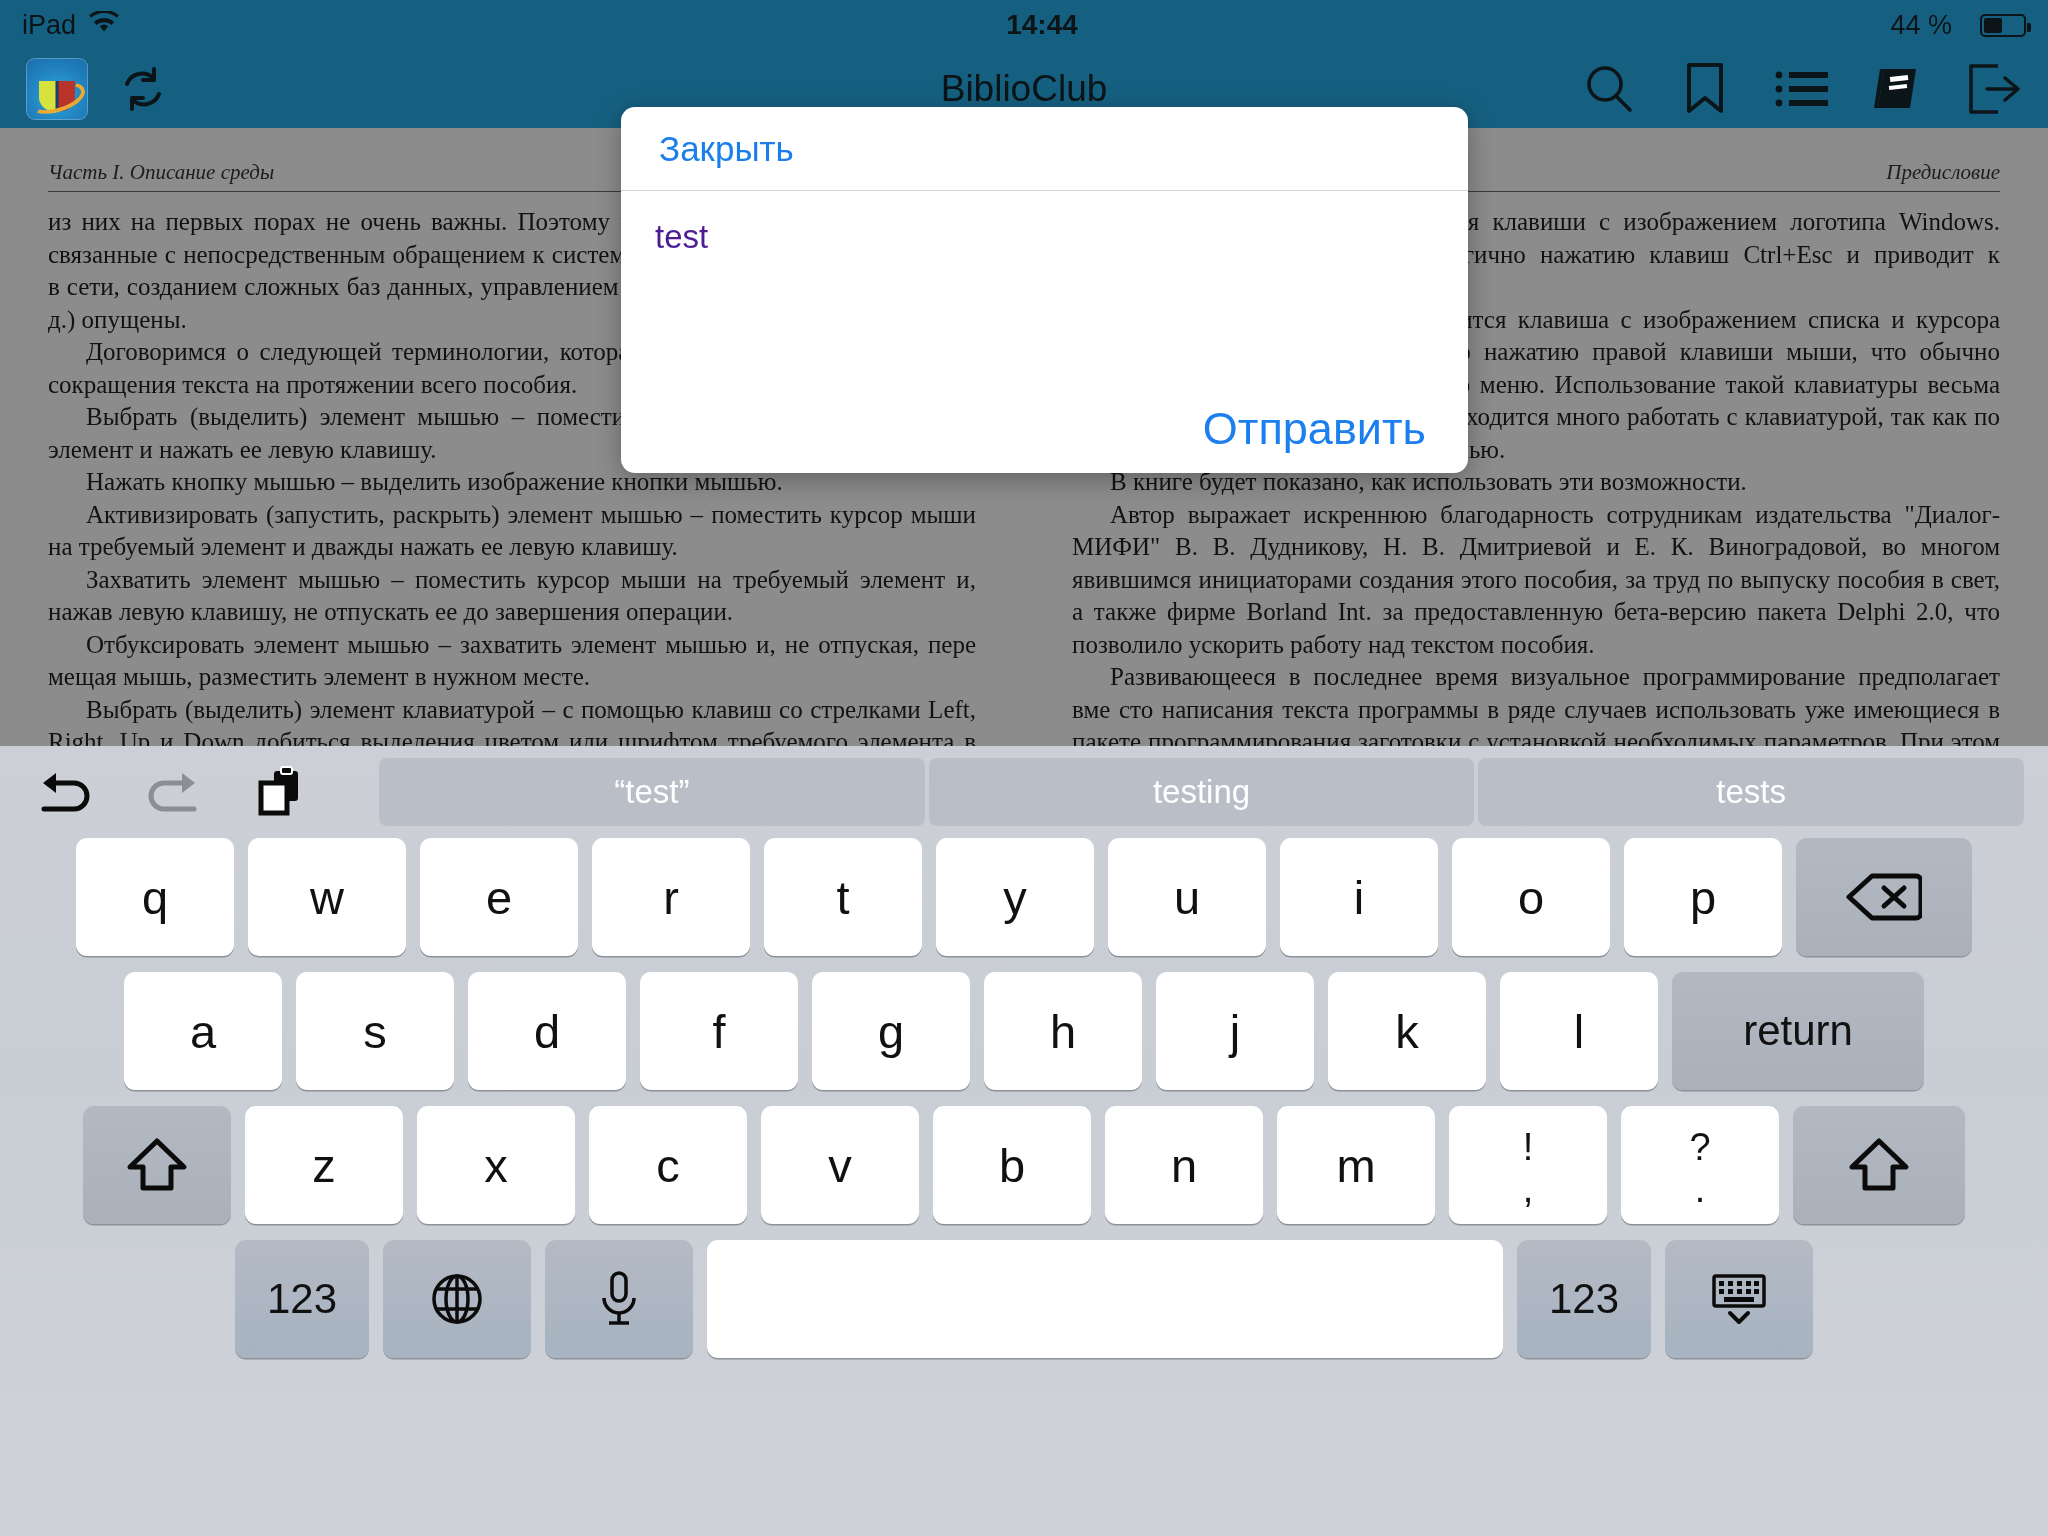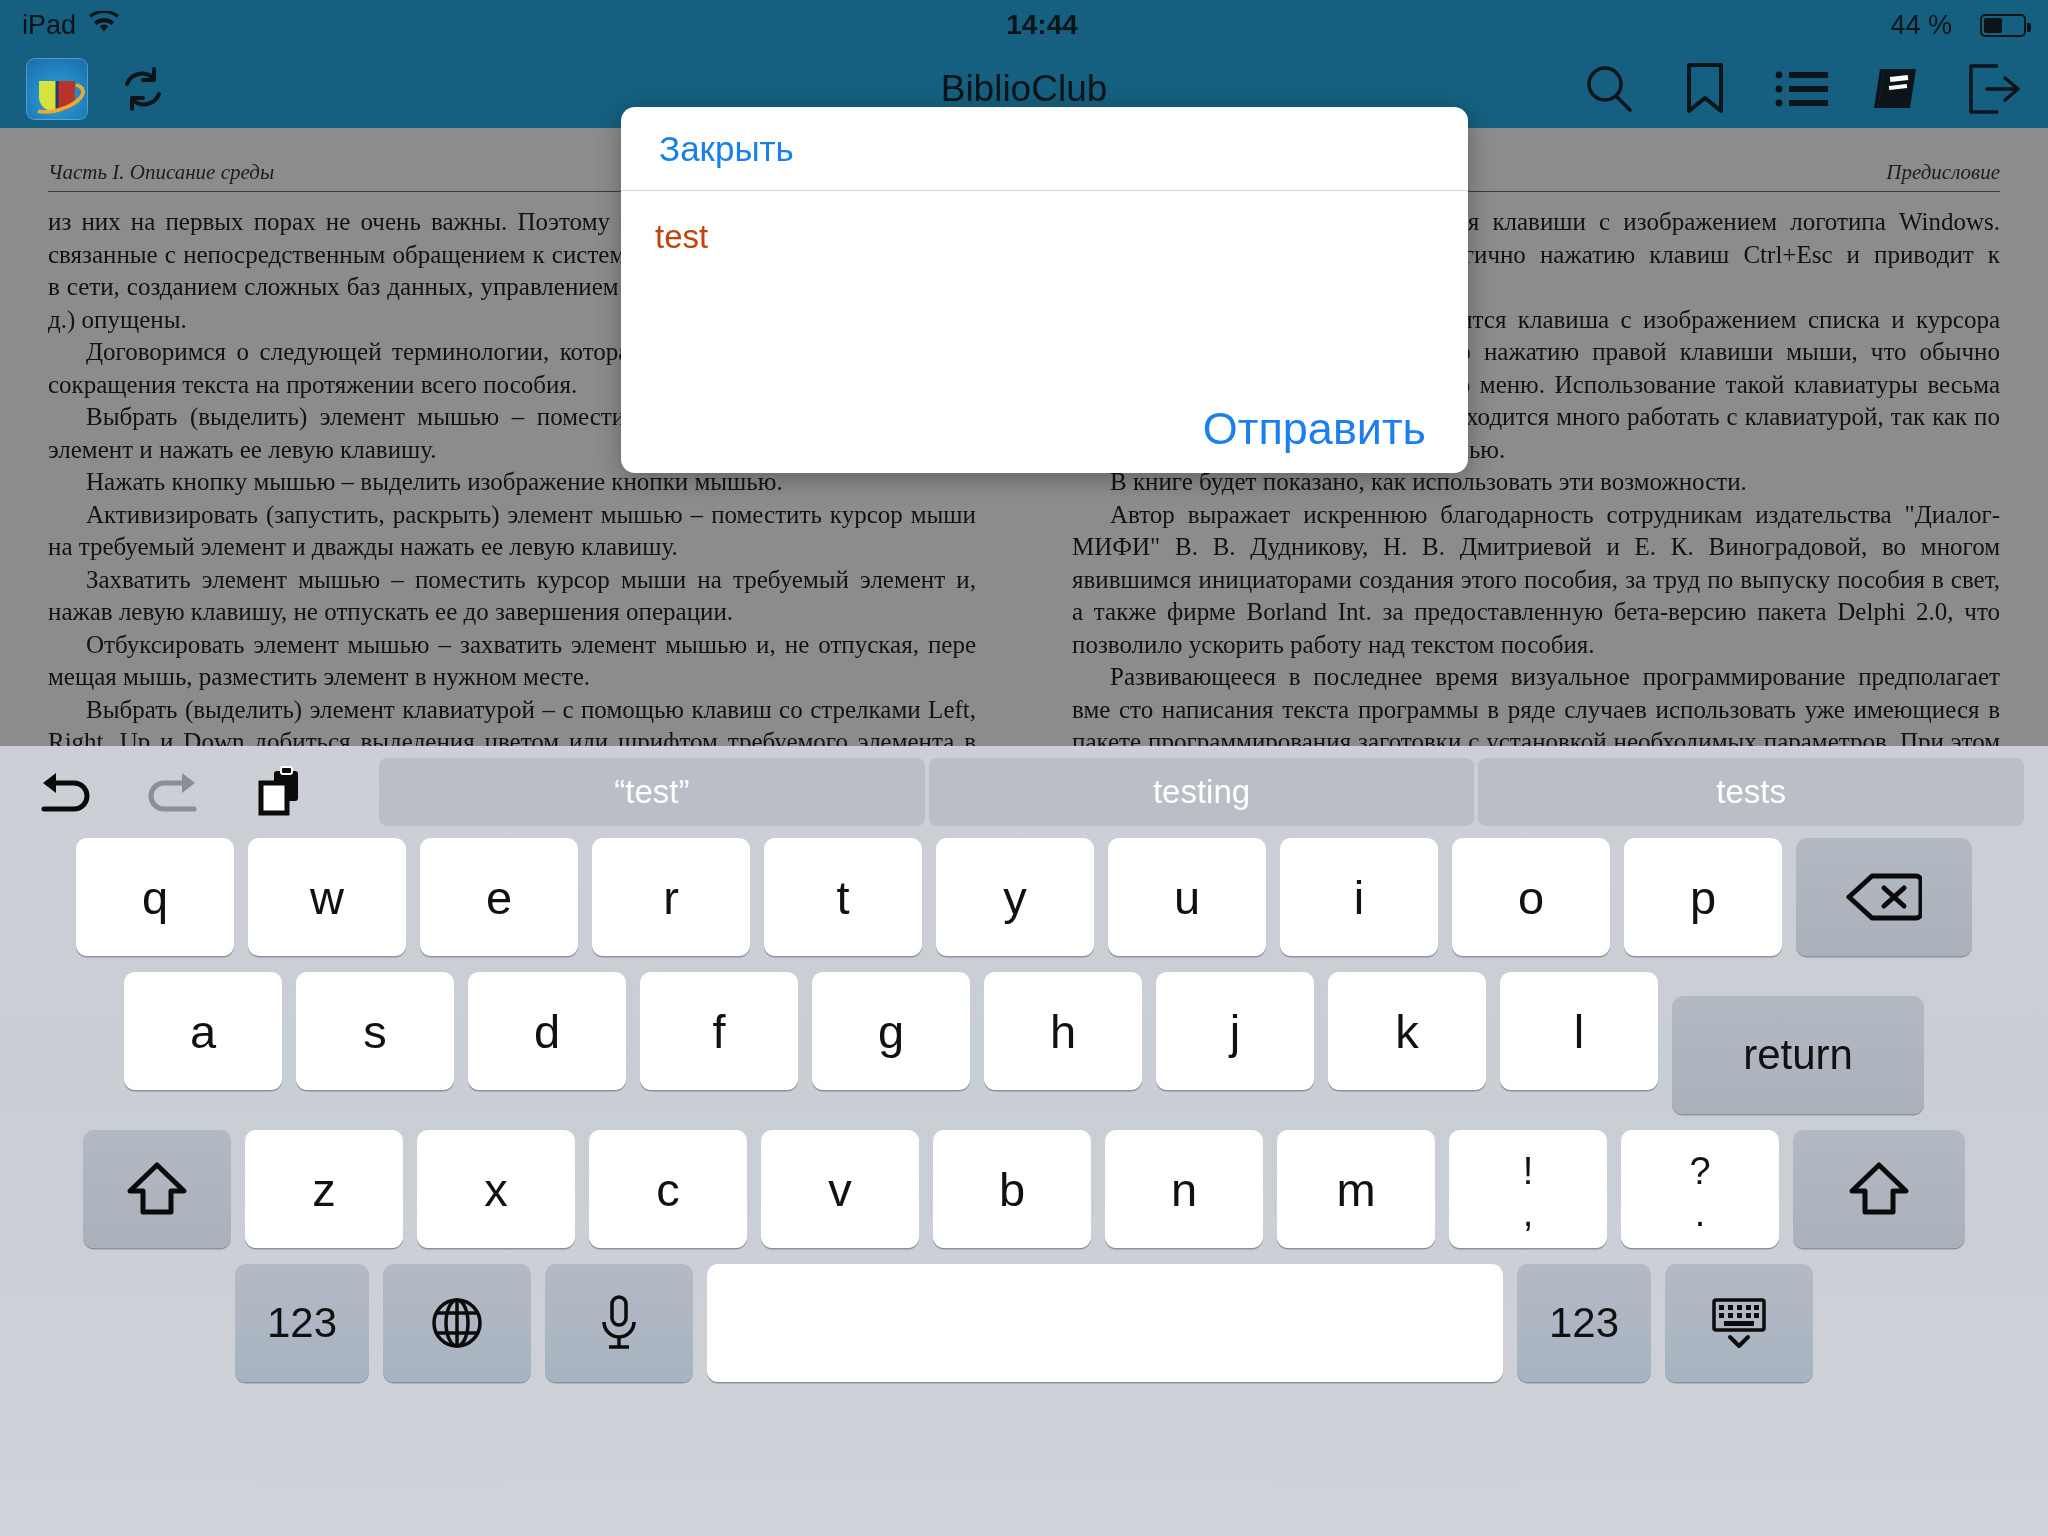--- a/index.html
+++ b/index.html
@@ -93,21 +93,21 @@
     background: #ffffff; border-radius: 14px;
     box-shadow: 0 6px 26px rgba(0,0,0,.30); pointer-events: auto;
     display: flex; flex-direction: column; overflow: hidden;
   }
   .modal-head {
     height: 84px; display: flex; align-items: center; padding: 0 38px;
     border-bottom: 1.5px solid #d3d3d3; flex: none;
   }
   .modal-close { color: #1a7fea; font-size: 35px; background: none; border: 0; padding: 0; cursor: pointer; font-family: inherit; }
   .modal-body { flex: 1 1 auto; padding: 26px 34px 0 34px; }
-  .modal-textvalue { font-size: 33px; color: #c2410c; line-height: 1.2; }
+  .modal-textvalue { font-size: 33px; color: #4c1d95; line-height: 1.2; }
   .modal-foot { height: 88px; display: flex; align-items: center; justify-content: flex-end; padding: 0 42px; flex: none; }
   .modal-send { color: #1c7ff0; font-size: 45px; background: none; border: 0; padding: 0; cursor: pointer; font-family: inherit; }
 
   
   .keyboard {
     position: absolute; left: 0; bottom: 0; width: 2048px; height: 790px;
     background: linear-gradient(180deg,#ccd0d6 0%,#c9cdd4 42%,#cfd3d9 100%);
     padding: 0; user-select: none;
   }
   .kb-toolbar { height: 92px; display: flex; align-items: center; padding: 0 22px; gap: 0; }
@@ -131,21 +131,21 @@
     font-size: 47px; color: #111; cursor: pointer; font-family: inherit;
     width: 158px; height: 118px;
   }
   .key.dark {
     background: linear-gradient(180deg,#b3b9c2 0%,#aab1bb 100%);
   }
   .key.dark-grad {
     background: linear-gradient(180deg,#b4bac4 0%,#a7b3c1 100%);
   }
   .key.w-bksp { width: 176px; }
-  .key.w-return { width: 252px; font-size: 42px; margin-top: 24px; }
+  .key.w-return { width: 252px; font-size: 42px; }
   .key.w-shift-l { width: 148px; }
   .key.w-shift-r { width: 172px; }
   .key.w-space { width: 796px; }
   .key.w-123 { width: 134px; font-size: 42px; }
   .key.w-kb { width: 148px; }
   .key.dual { flex-direction: column; gap: 4px; font-size: 37px; line-height: 1; padding-top: 6px; }
   .key.dual .top { font-size: 38px; }
   .key.dual .bot { font-size: 38px; }
   .kb-row.r2 { padding-left: 78px; padding-right: 78px; }
   .kb-row.r3 { }

